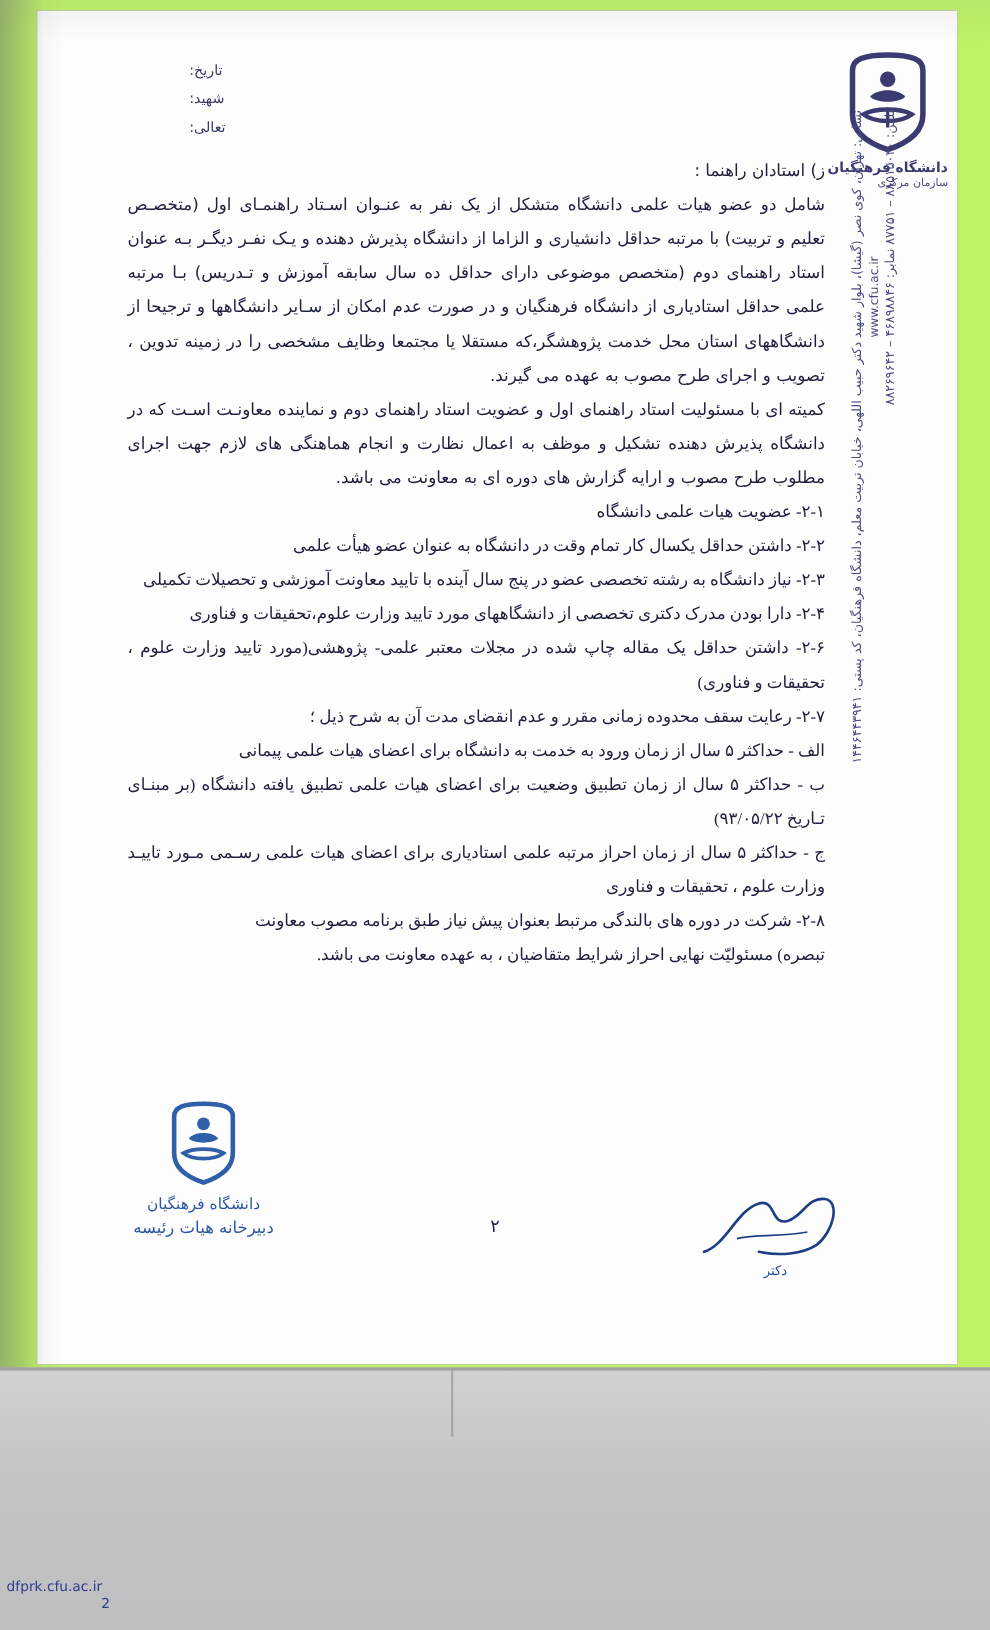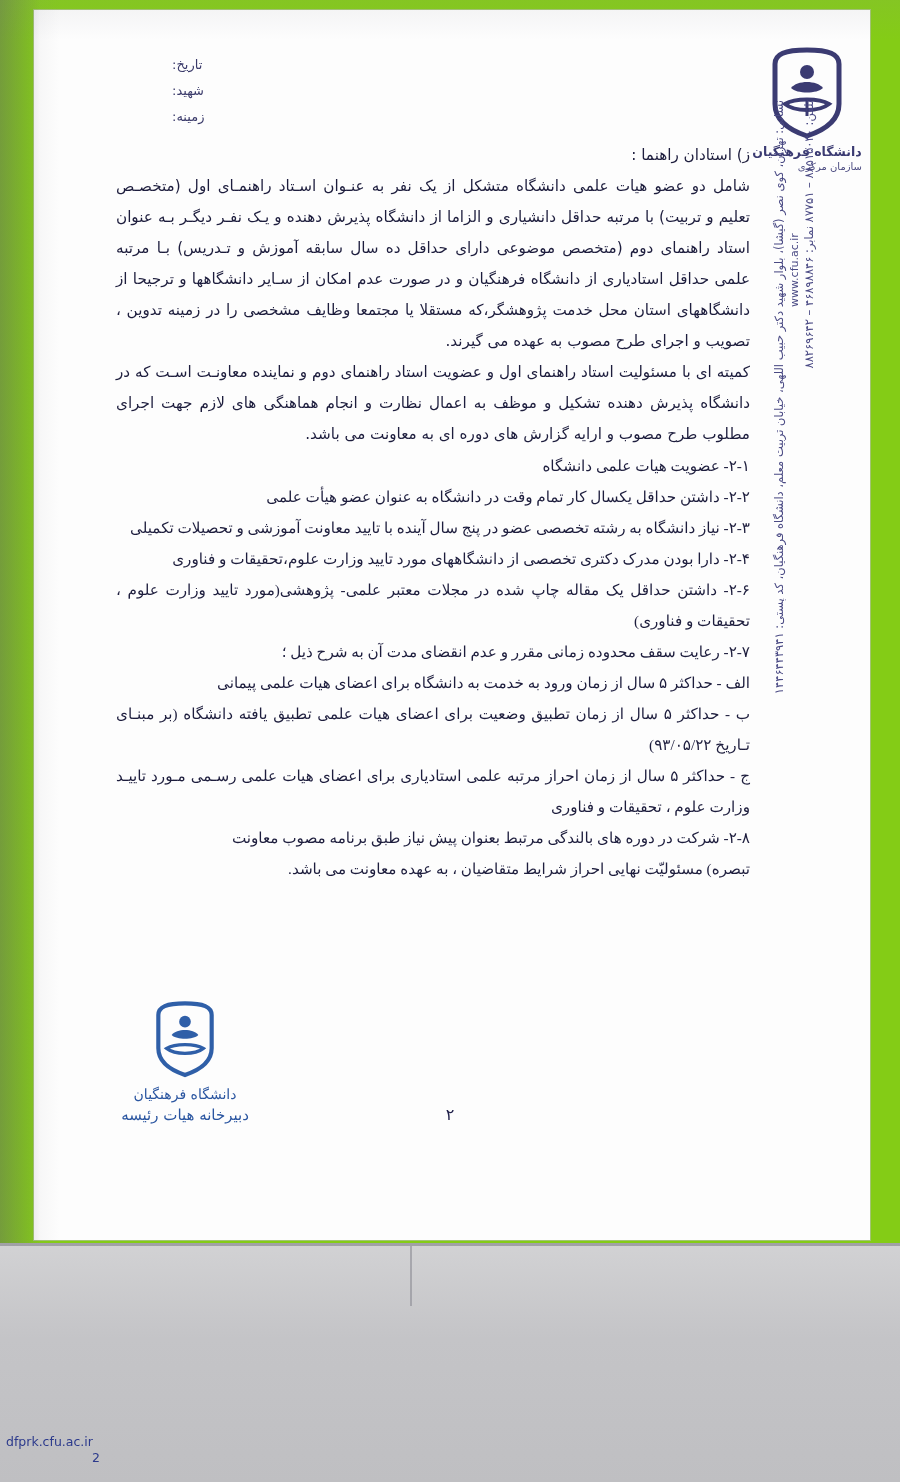--- a/index.html
+++ b/index.html
@@ -7,21 +7,21 @@
     padding: 0;
     background: #c9c9c9;
   }
   body {
     font-family: "DejaVu Sans", "Liberation Sans", sans-serif;
   }
   #page {
     position: relative;
     width: 900px;
     height: 1482px;
-    background: #84cc16;
+    background: #bef264;
     overflow: hidden;
   }
   
   .scan-tint {
     position: absolute;
     inset: 0;
     background:
       linear-gradient(to right, rgba(120,120,130,0.14) 0px, rgba(255,255,255,0) 60px),
       linear-gradient(to bottom, rgba(140,140,150,0.10) 0px, rgba(255,255,255,0) 40px),
       linear-gradient(to top, rgba(150,150,160,0.20) 0px, rgba(255,255,255,0) 230px);
@@ -222,21 +222,21 @@
 
 <div id="page">
 
   <div class="paper"></div>
   <div class="scan-tint"></div>
   <div class="page-edge-shadow"></div>
 
   <div class="letter-fields">
     <div>تاریخ:</div>
     <div>شهید:</div>
-    <div>زمینه:</div>
+    <div>تعالی:</div>
   </div>
 
 
   <div class="logo-wrap">
     <svg class="logo-mark" width="92" height="96" viewBox="0 0 92 96">
       <path d="M14 18 C14 8, 24 4, 46 4 C68 4, 78 8, 78 18 L78 58 C78 74, 64 84, 46 90 C28 84, 14 74, 14 58 Z" fill="none" stroke="#3b3b72" stroke-width="5"></path>
       <circle cx="46" cy="26" r="7" fill="#3b3b72"></circle>
       <path d="M30 42 C36 34, 56 34, 62 42 C56 48, 36 48, 30 42 Z" fill="#3b3b72"></path>
       <path d="M24 58 C34 52, 58 52, 68 58 C58 66, 34 66, 24 58 Z" fill="none" stroke="#3b3b72" stroke-width="4"></path>
       <path d="M46 52 L46 70" stroke="#3b3b72" stroke-width="3"></path>
@@ -277,20 +277,27 @@
     <svg width="80" height="80" viewBox="0 0 92 96">
       <path d="M14 18 C14 8, 24 4, 46 4 C68 4, 78 8, 78 18 L78 58 C78 74, 64 84, 46 90 C28 84, 14 74, 14 58 Z" fill="none" stroke="#2f5fa8" stroke-width="5"></path>
       <circle cx="46" cy="26" r="7" fill="#2f5fa8"></circle>
       <path d="M30 42 C36 34, 56 34, 62 42 C56 48, 36 48, 30 42 Z" fill="#2f5fa8"></path>
       <path d="M24 58 C34 52, 58 52, 68 58 C58 66, 34 66, 24 58 Z" fill="none" stroke="#2f5fa8" stroke-width="4"></path>
     </svg>
     <div class="seal-caption">دانشگاه فرهنگیان</div>
     <div class="seal-caption2">دبیرخانه هیات رئیسه</div>
   </div>
 
+  <div class="signature">
+    <svg width="150" height="70" viewBox="0 0 150 70">
+      <path d="M10 58 C30 52, 40 20, 60 14 C76 10, 70 34, 86 30 C100 26, 104 8, 120 10 C134 12, 128 40, 112 52 C100 60, 78 62, 60 58" fill="none" stroke="#1c3f86" stroke-width="2.4" stroke-linecap="round"></path>
+      <path d="M40 46 C58 42, 84 44, 104 40" fill="none" stroke="#1c3f86" stroke-width="1.6"></path>
+    </svg>
+    <div class="signature-name">دکتر</div>
+  </div>
 
   <div class="page-number">۲</div>
 
   <div class="bottom-gray"></div>
   <div class="bottom-fold"></div>
   <div class="fold-line-v"></div>
 
   <div class="url-bottom">dfprk.cfu.ac.ir</div>
   <div class="page-num-bottom">2</div>
 

